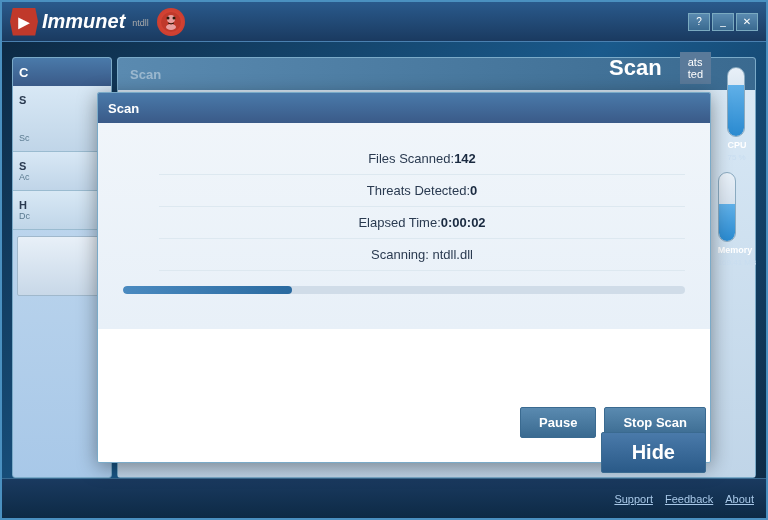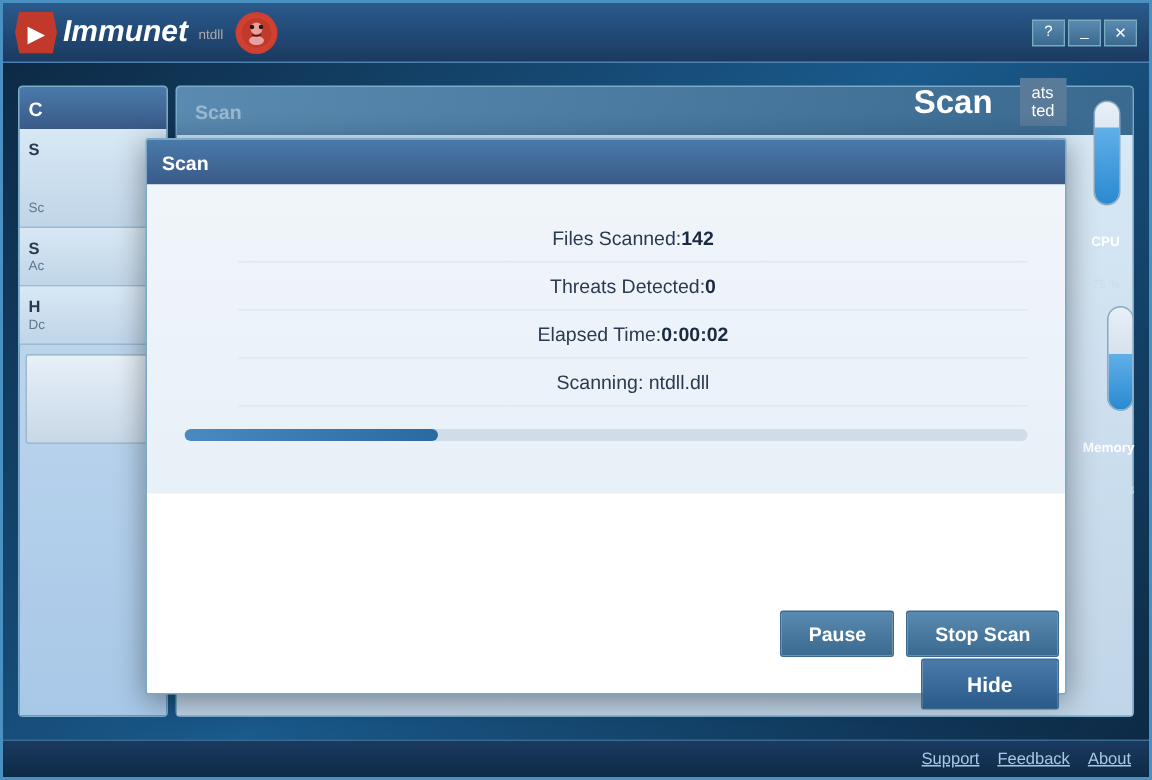--- a/index.html
+++ b/index.html
@@ -230,21 +230,21 @@
       cursor: pointer;
       background: linear-gradient(to bottom, #5a8ab0, #3a6a90);
       color: white;
     }
 
     .btn-hide {
       position: absolute;
       bottom: 20px;
       right: 60px;
       padding: 8px 30px;
-      font-size: 14px;
+      font-size: 20px;
       font-weight: bold;
       background: linear-gradient(to bottom, #4a7aaa, #2a5a88);
       color: white;
       border: 1px solid #3a6a90;
       border-radius: 2px;
       cursor: pointer;
       z-index: 25;
     }
 
     
@@ -278,22 +278,22 @@
       display: flex;
       flex-direction: column;
       align-items: center;
       gap: 10px;
       padding: 10px 0;
     }
 
     .gauge-container {
       display: flex;
       flex-direction: column;
-      align-items: flex-end;
-      gap: 19px;
+      align-items: flex-start;
+      gap: 3px;
     }
 
     .gauge-tube {
       width: 18px;
       height: 70px;
       background: linear-gradient(to bottom, #e8f0f8, #c0d0e0);
       border: 1px solid #8aaac0;
       border-radius: 9px;
       overflow: hidden;
       position: relative;
@@ -320,21 +320,21 @@
       font-size: 8px;
       text-align: center;
     }
 
     
     .footer {
       position: absolute;
       bottom: 0;
       left: 0;
       right: 0;
-      height: 25px;
+      height: 40px;
       background: linear-gradient(to bottom, #1a3a60, #0d2a45);
       display: flex;
       align-items: center;
       justify-content: flex-end;
       padding: 0 12px;
       gap: 12px;
       border-top: 1px solid #3a6a90;
     }
 
     .footer-link {

